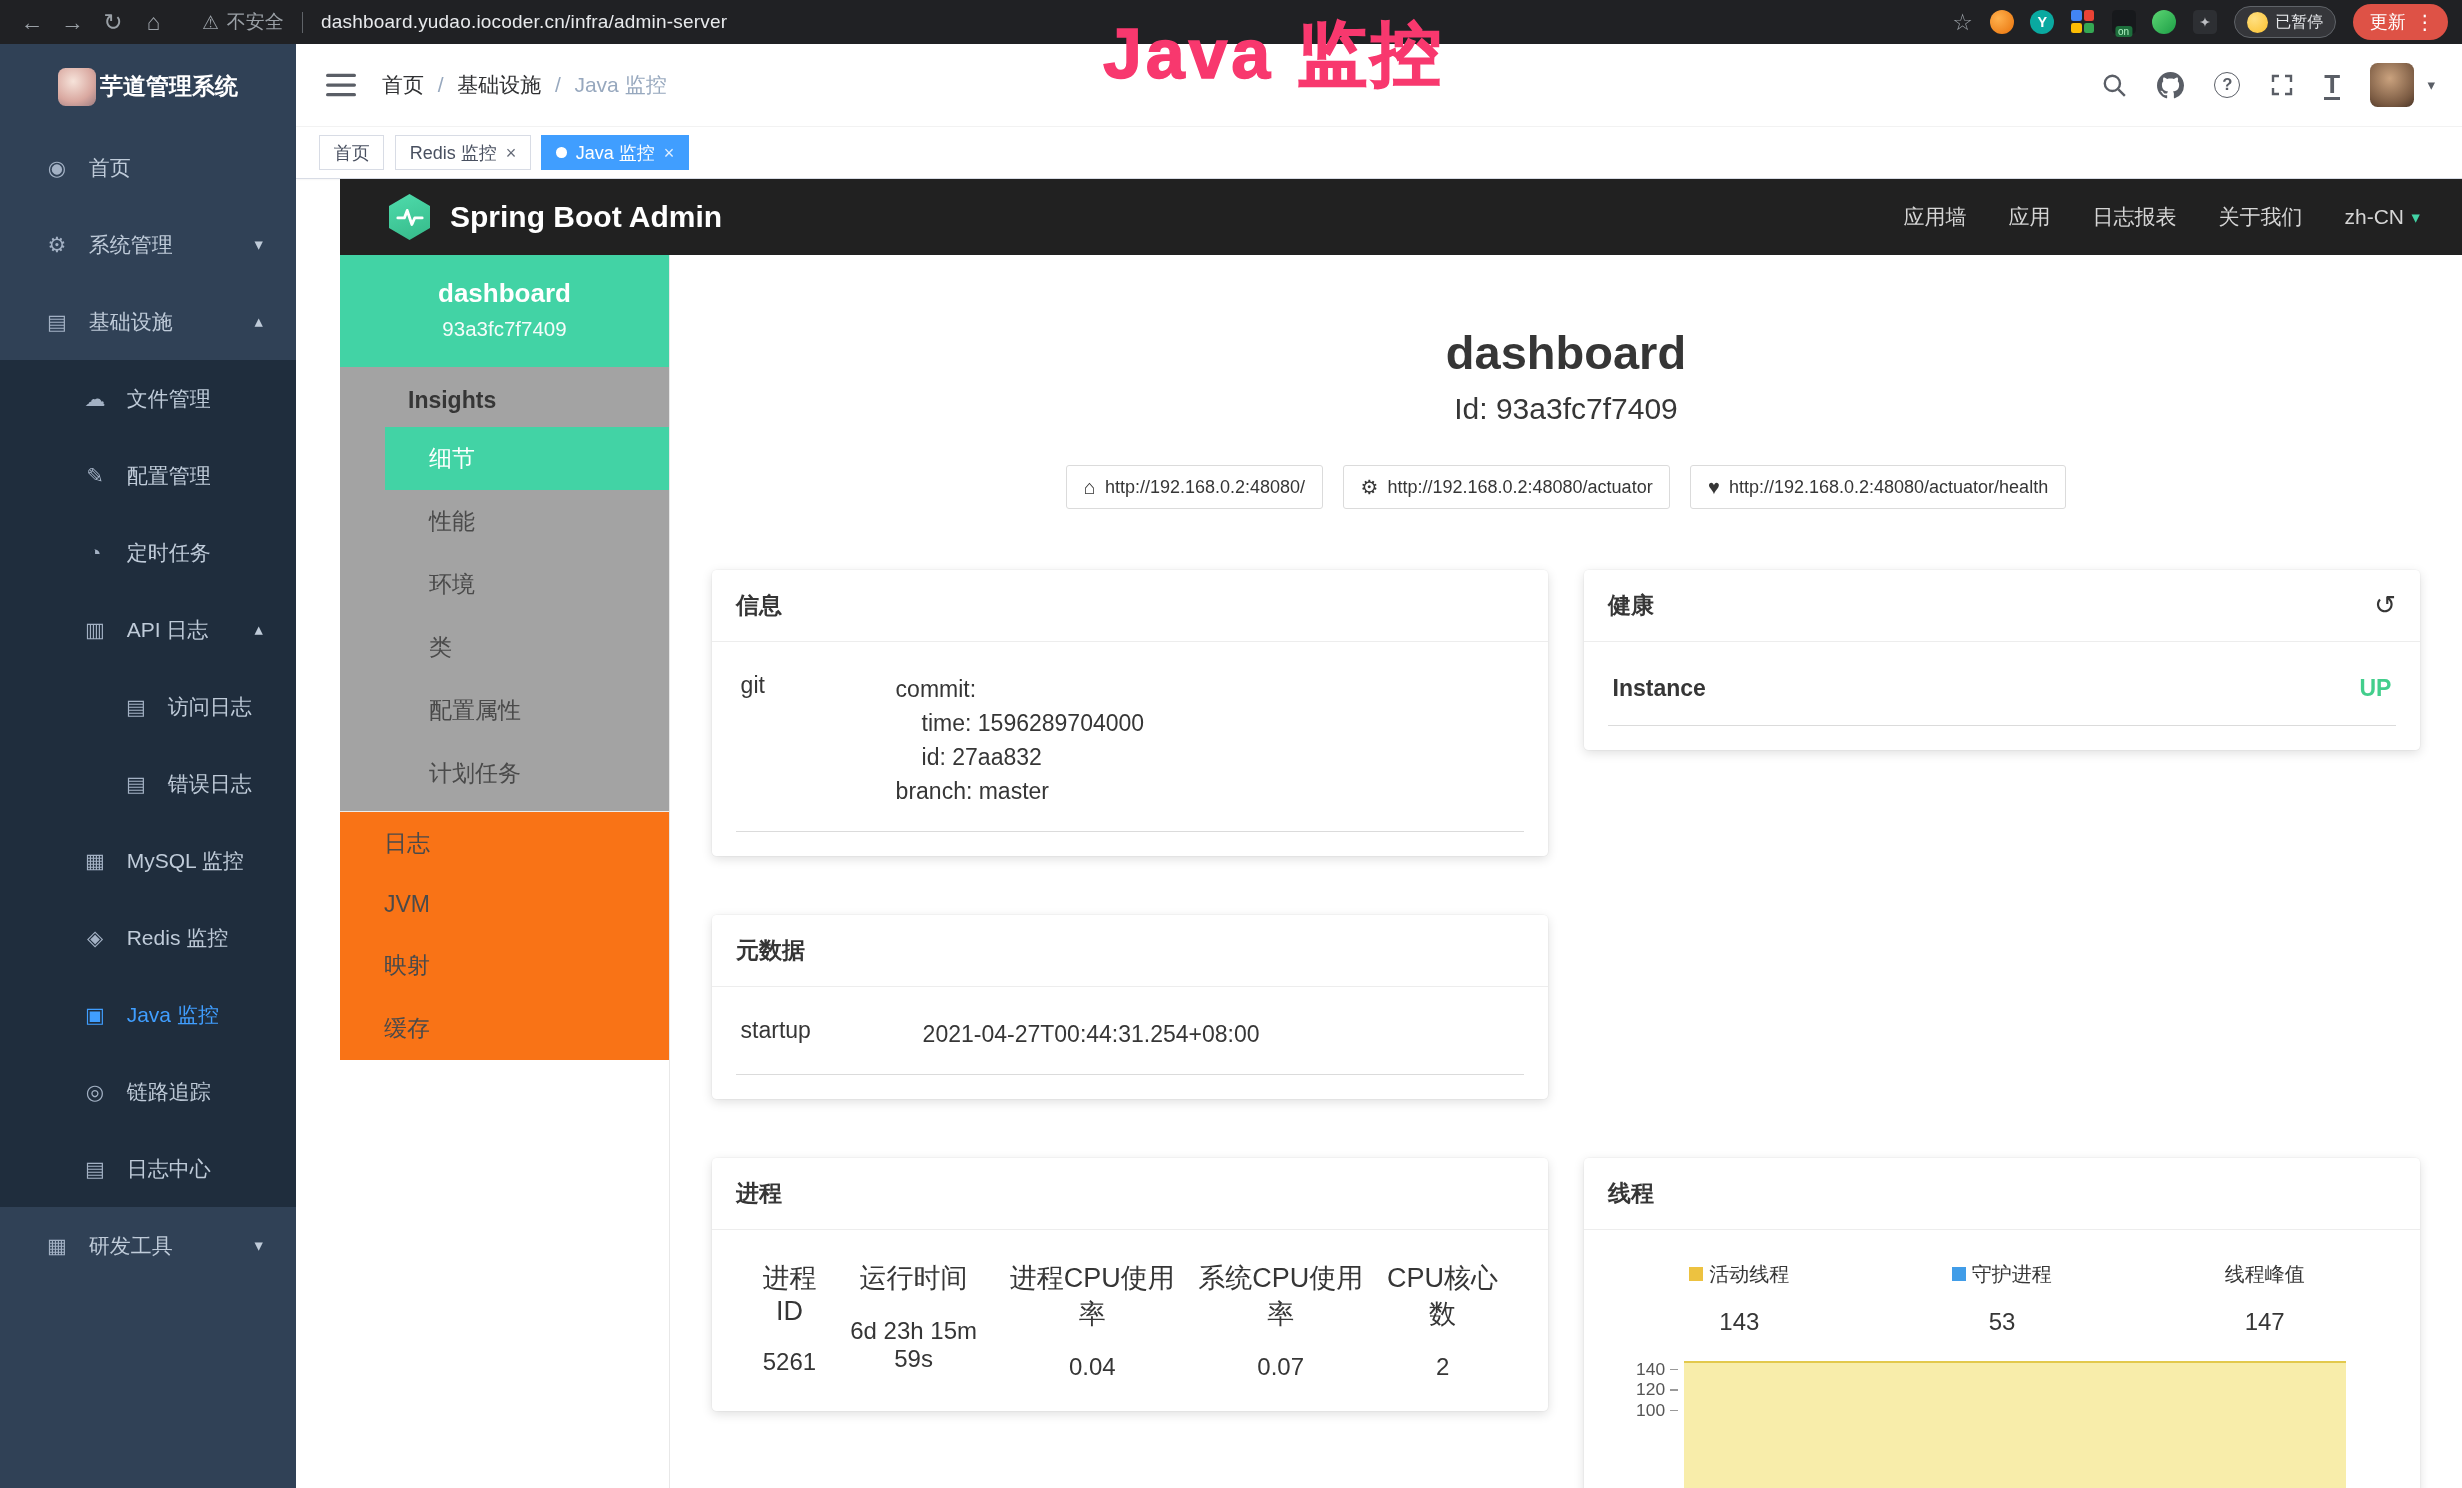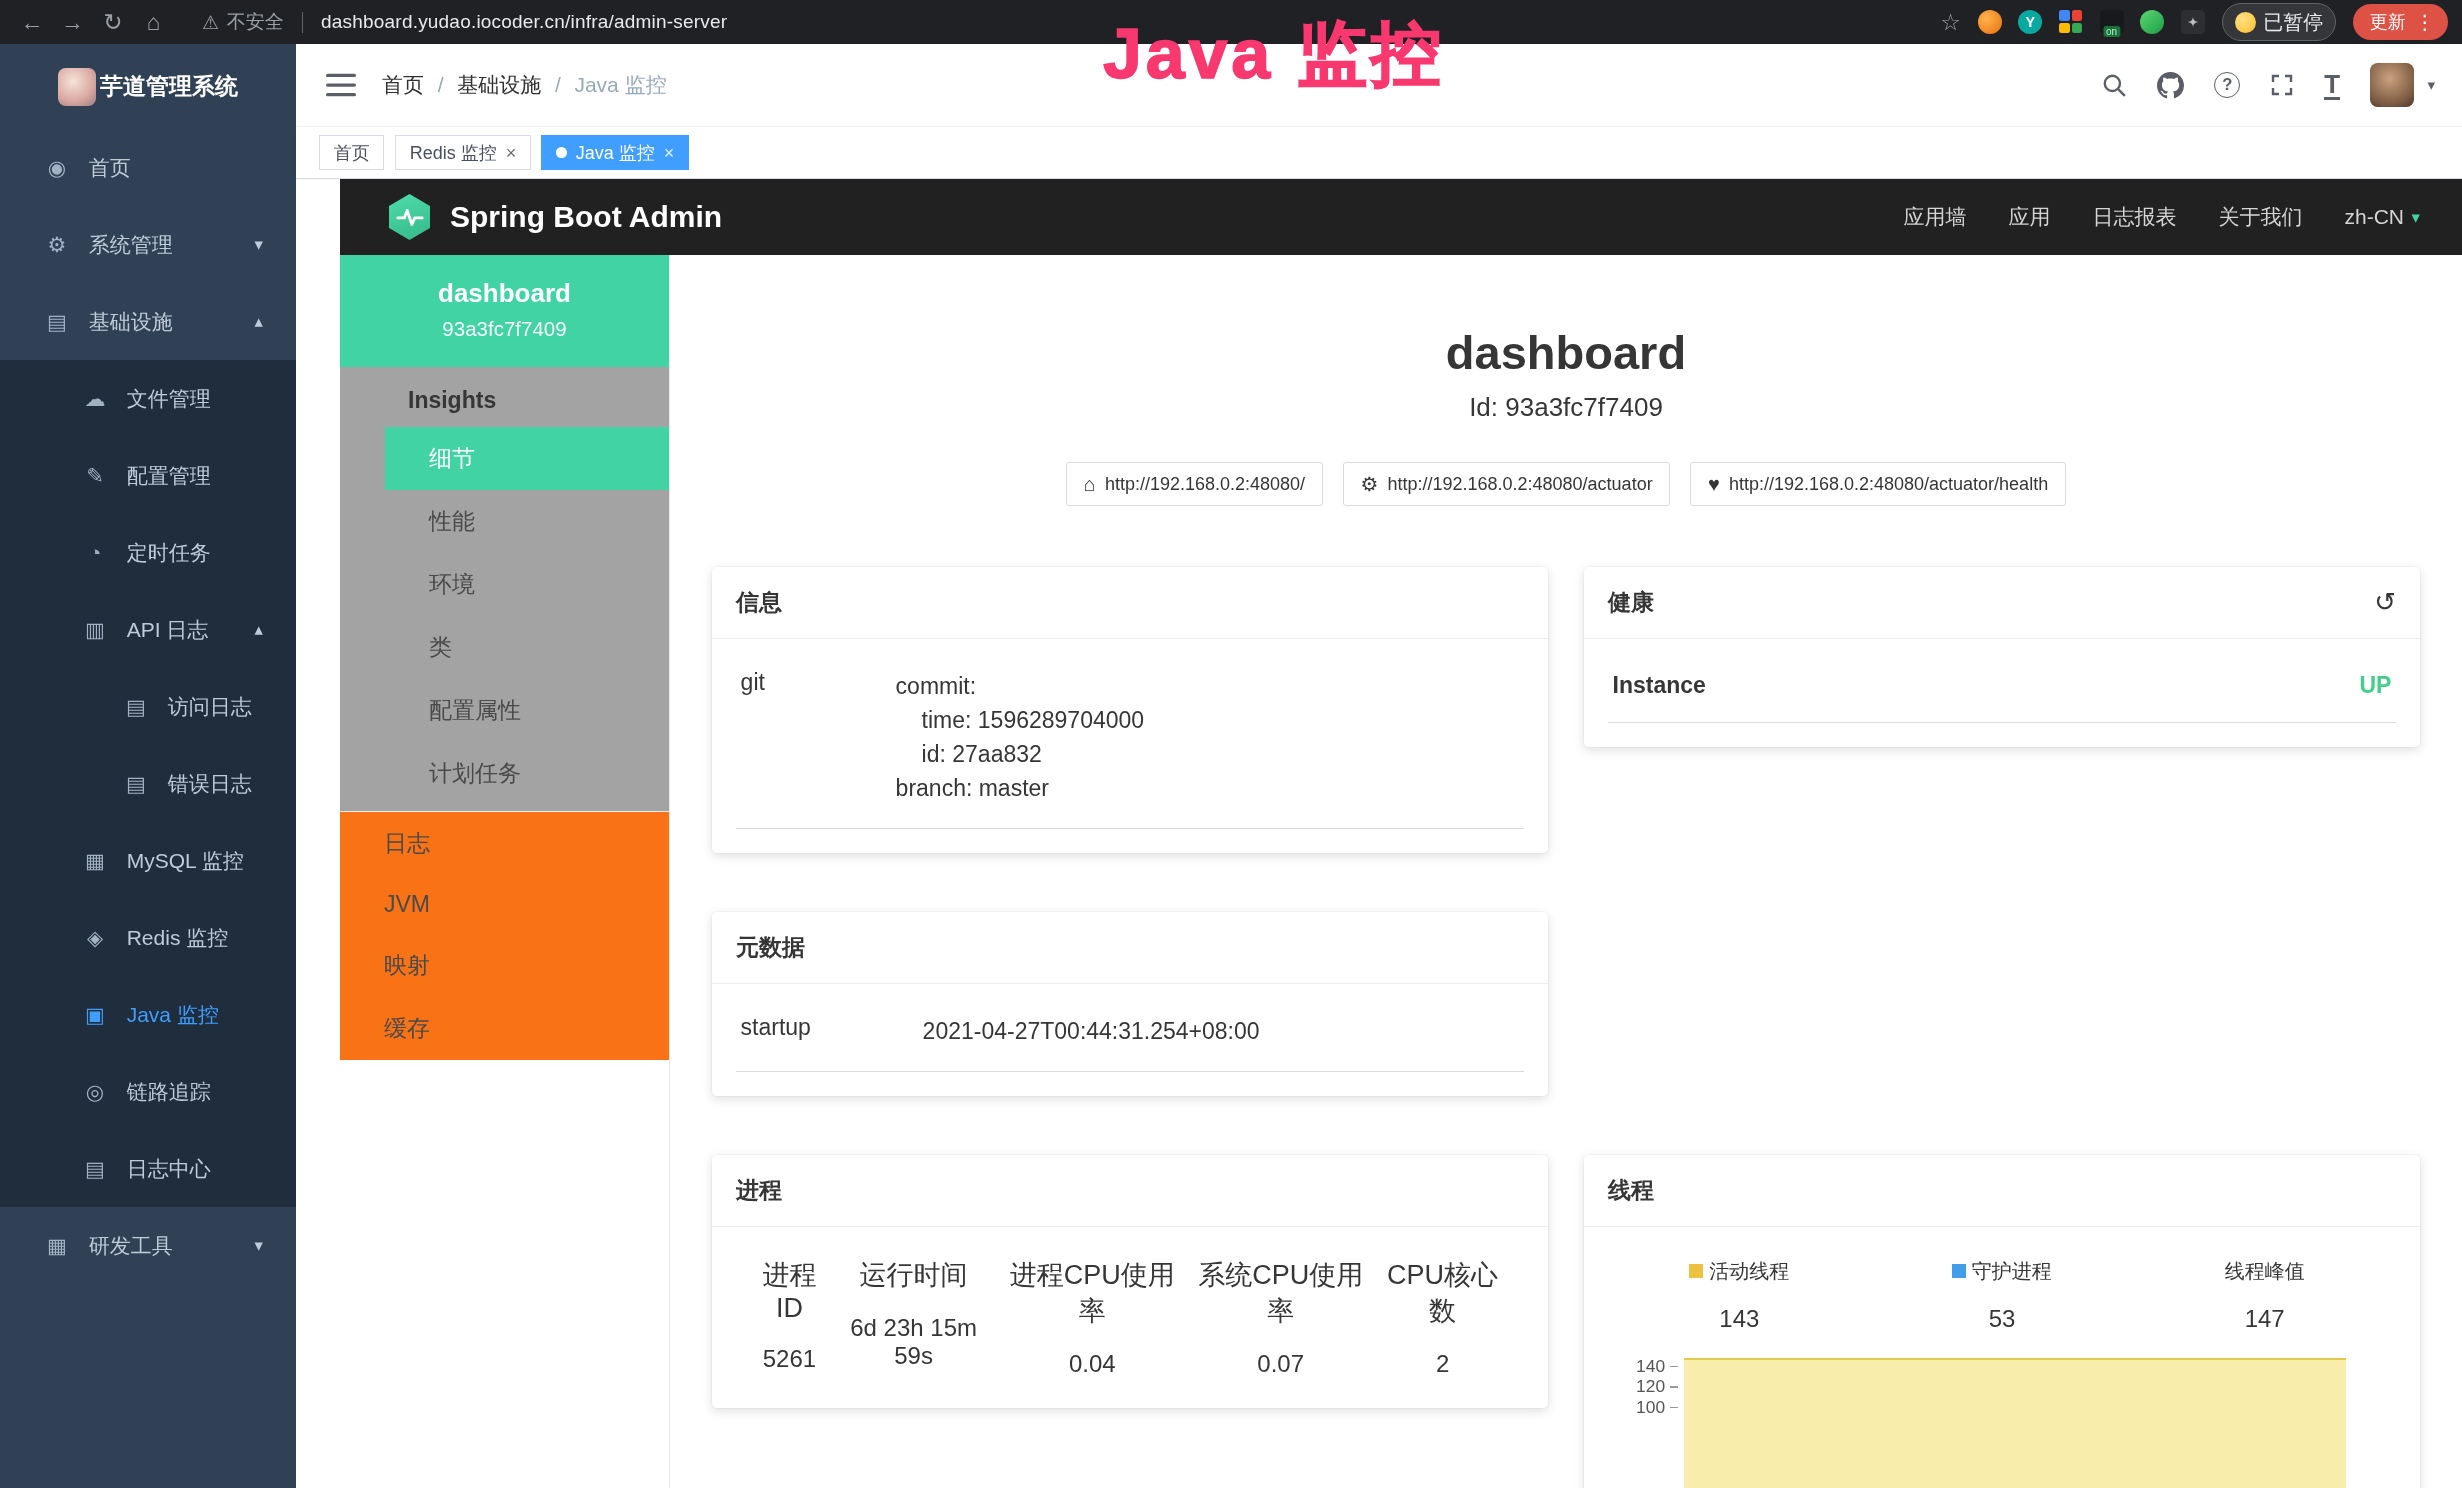--- a/index.html
+++ b/index.html
@@ -24,21 +24,21 @@
   .ext-grid i { border-radius:2.3px; }
   .ext-grid i:nth-child(1){background:#4285f4;} .ext-grid i:nth-child(2){background:#ea4335;}
   .ext-grid i:nth-child(3){background:#fbbc04;} .ext-grid i:nth-child(4){background:#34a853;}
   .ext-dark { background:#17191c; border-radius:4.6px; }
   .on-badge { position:absolute; bottom:-3px; left:50%; transform:translateX(-50%);
               background:#1d6f3c; color:#aef3c2; font-size:10px; padding:0 3px; border-radius:3px; }
   .ext-green { background:linear-gradient(135deg,#5cd673,#1d9e46); border-radius:50%; }
   .ext-pin { background:#2d2f33; border-radius:4.6px; display:flex; align-items:center; justify-content:center; }
   .ext-pin::after { content:"✦"; color:#bcbec2; font-size:13.7px; }
   .paused-pill { display:flex; align-items:center; gap:7.6px; background:#35363a; border:0.8px solid #5f6368;
-                 border-radius:20px; padding:4.6px 12px; color:#e8eaed; font-size:20px; }
+                 border-radius:20px; padding:4.6px 12px; color:#e8eaed; font-size:16px; }
   .smiley { width:21px; height:21px; border-radius:50%;
             background:radial-gradient(circle at 35% 32%, #ffe082, #fbc02d); }
   .update-pill { display:flex; align-items:center; gap:9px; background:#de5246; color:#fff;
                  font-size:18px; border-radius:20px; padding:6px 13.7px 6px 16.7px; }
   .update-pill .kebab { font-size:20px; color:#fff; }
 
   
   .app { display:flex; height:1445px; }
 
   
@@ -106,21 +106,21 @@
   .instance-name { font-size:26px; font-weight:bold; }
   .instance-id { font-size:20.5px; margin-top:7.6px; opacity:.95; }
   .menu-group { background:#a3a3a3; border-bottom:0.8px solid #ececec; padding-bottom:6px;padding-left:45px; }
   .group-title { font-size:23px; font-weight:bold; color:#363636; padding:20px 23px 13.7px; }
   .sba-item { font-size:23px; color:#4a4a4a; padding:16px 23px 16px 44px; cursor:pointer; }
   .sba-item.active { background:#42d3a5; color:#fff; }
   .sba-item.plain { background:#f97316; }
 
   .sba-main { flex:1; background:#fff; overflow:hidden; padding:0 42px; }
   .page-title { margin-top:70px; text-align:center; font-size:47px; font-weight:bold; color:#363636; }
-  .page-subtitle { text-align:center; font-size:26px; color:#363636; margin-top:12px; }
+  .page-subtitle { text-align:center; font-size:30px; color:#363636; margin-top:12px; }
   .links-row { margin-top:39px; display:flex; justify-content:center; gap:20px; }
   .link-btn { display:inline-flex; align-items:center; gap:9px; border:0.8px solid #dbdbdb; background:#fff;
               padding:9px 16.7px; font-size:18px; color:#363636; border-radius:3px; cursor:pointer; }
   .link-btn .li { font-size:20px; color:#363636; }
 
   .cards { margin-top:61px; display:grid; grid-template-columns:1fr 1fr; column-gap:36px; row-gap:59px;
            align-items:start; }
   .card { background:#fff; border-radius:4.6px; box-shadow:0 3px 10.6px rgba(0,0,0,.13), 0 0 0 0.8px rgba(0,0,0,.03); }
   .card-header { display:flex; align-items:center; justify-content:space-between;
                  padding:20px 24px; font-size:23px; font-weight:bold; color:#363636;

